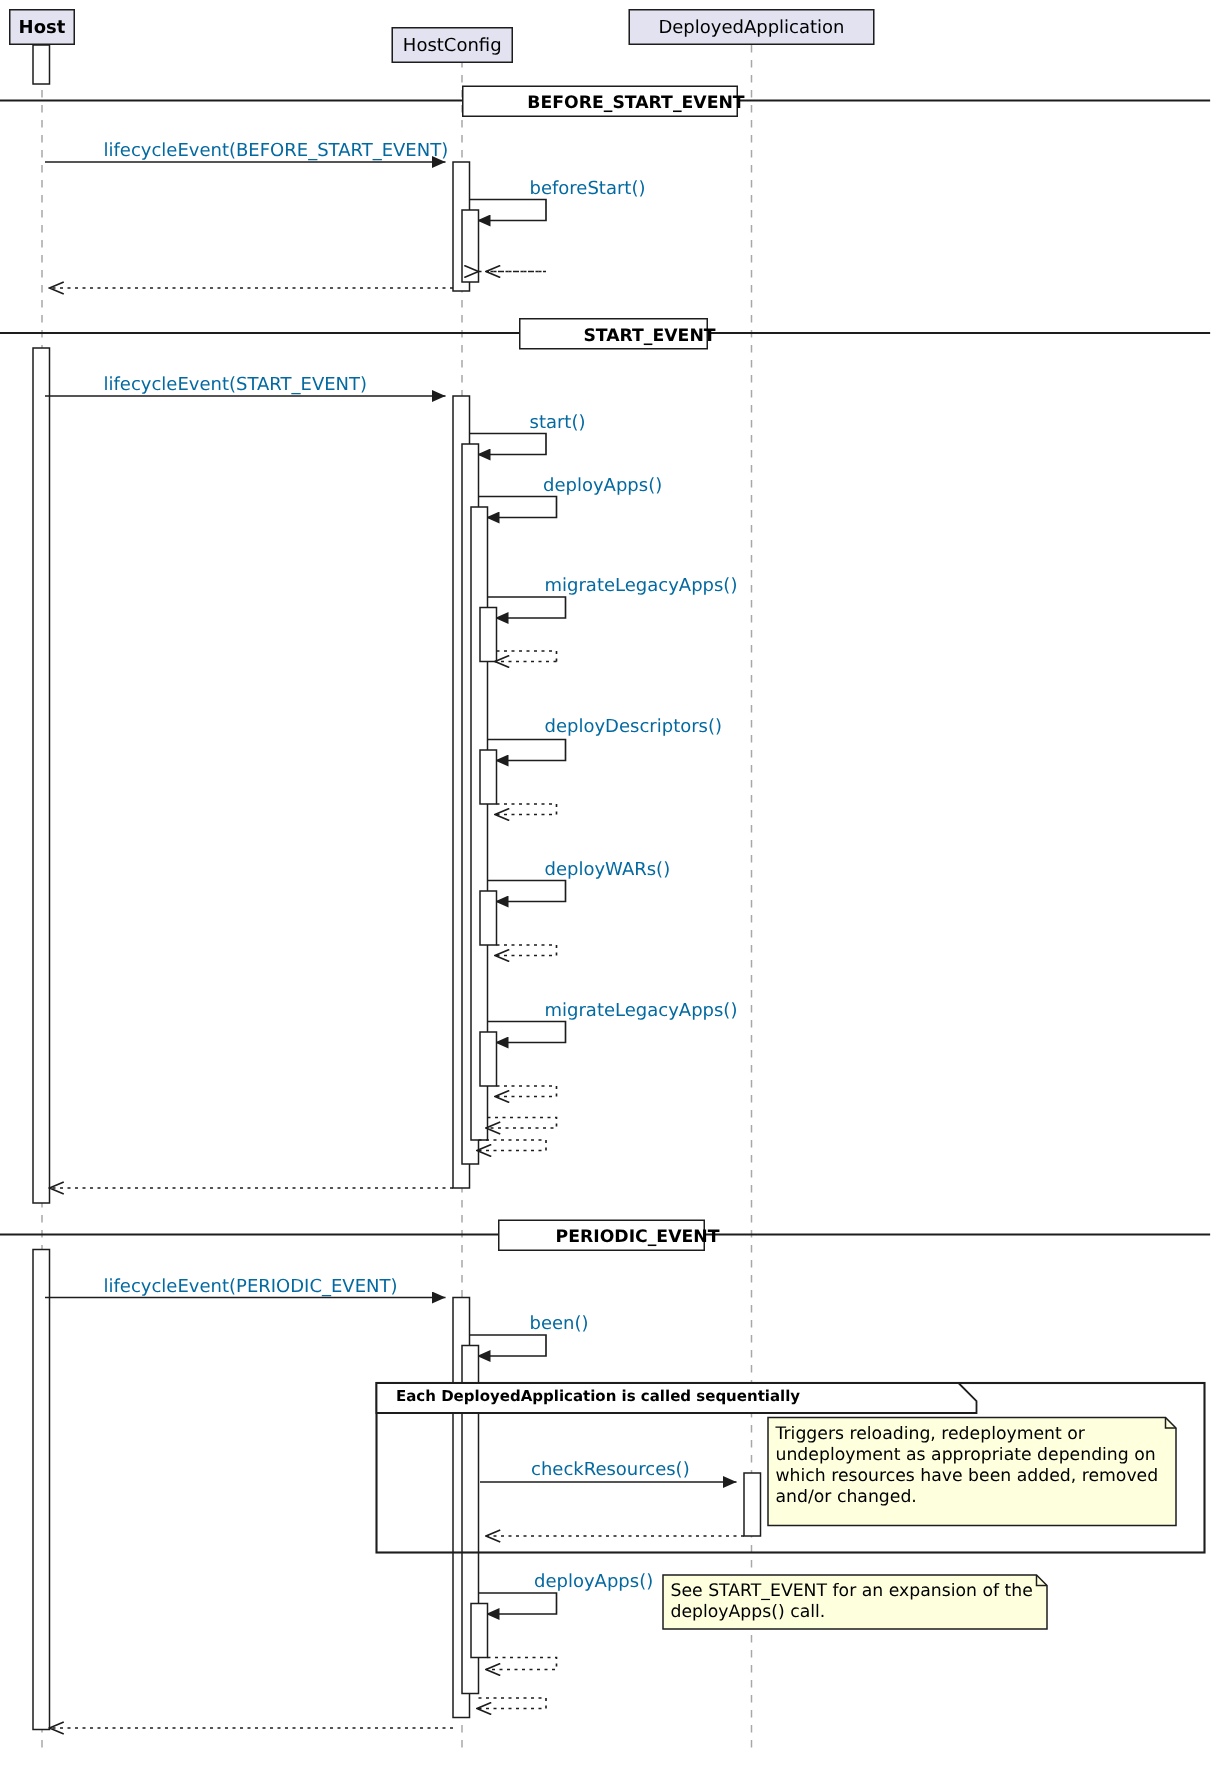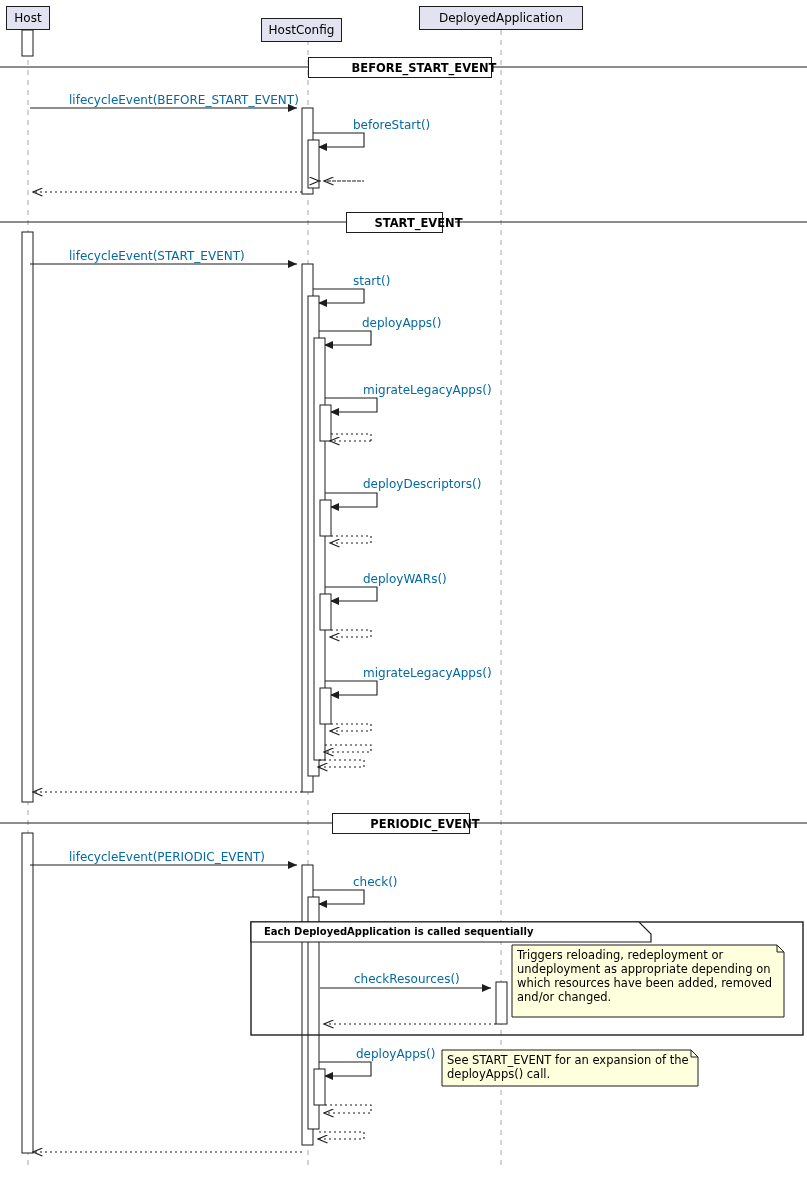--- a/index.html
+++ b/index.html
@@ -174,51 +174,51 @@
 
     <rect x="251" y="922" width="552" height="113" fill="none" stroke="#1D1D1D" stroke-width="1.4"></rect>
     <path d="M251,922 L639,922 L651,934 L651,942 L251,942 Z" fill="#FFFFFF" stroke="#1D1D1D" stroke-width="1.2"></path>
 
     <path d="M512,945 L777,945 L784,952 L784,1017 L512,1017 Z" fill="#FEFFDD" stroke="#1D1D1D" stroke-width="1"></path>
     <path d="M777,945 L777,952 L784,952" fill="none" stroke="#1D1D1D" stroke-width="1"></path>
     <path d="M442,1050 L691,1050 L698,1057 L698,1086 L442,1086 Z" fill="#FEFFDD" stroke="#1D1D1D" stroke-width="1"></path>
     <path d="M691,1050 L691,1057 L698,1057" fill="none" stroke="#1D1D1D" stroke-width="1"></path>
   </svg>
 
-  <div class="participant-box" style="left:6px; top:6px; width:44px;">
+  <div class="participant-box" style="left:6px; top:6px; width:44px;font-weight:bold;">
     <span>Host</span>
   </div>
   <div class="participant-box" style="left:261px; top:18px; width:81px;justify-content:center;">
     <span>HostConfig</span>
   </div>
   <div class="participant-box" style="left:419px; top:6px; width:164px;">
     <span>DeployedApplication</span>
   </div>
 
   <div class="group-label" style="left:308px; top:57px; width:184px;">
     <span>BEFORE_START_EVENT</span>
   </div>
-  <div class="group-label" style="left:346px; top:212px; width:97px;">
+  <div class="group-label" style="left:346px; top:212px; width:126px;">
     <span>START_EVENT</span>
   </div>
   <div class="group-label" style="left:332px; top:813px; width:138px;">
     <span>PERIODIC_EVENT</span>
   </div>
 
   <div class="msg-label" style="left:37px; top:93px;">lifecycleEvent(BEFORE_START_EVENT)</div>
   <div class="msg-label" style="left:321px; top:118px;">beforeStart()</div>
   <div class="msg-label" style="left:37px; top:249px;">lifecycleEvent(START_EVENT)</div>
   <div class="msg-label" style="left:321px; top:274px;">start()</div>
   <div class="msg-label" style="left:330px; top:316px;">deployApps()</div>
   <div class="msg-label" style="left:331px; top:383px;">migrateLegacyApps()</div>
   <div class="msg-label" style="left:331px; top:477px;">deployDescriptors()</div>
   <div class="msg-label" style="left:331px; top:572px;">deployWARs()</div>
   <div class="msg-label" style="left:331px; top:666px;">migrateLegacyApps()</div>
   <div class="msg-label" style="left:37px; top:850px;">lifecycleEvent(PERIODIC_EVENT)</div>
-  <div class="msg-label" style="left:321px; top:875px;">check()</div>
+  <div class="msg-label" style="left:321px; top:875px;">been()</div>
   <div class="msg-label" style="left:322px; top:972px;">checkResources()</div>
   <div class="msg-label" style="left:324px; top:1047px;">deployApps()</div>
 
   <div class="frame-title" style="left:264px; top:926px;">Each DeployedApplication is called sequentially</div>
 
   <div class="note" style="left:442px; top:1050px; width:256px; height:36px; background:transparent; border:none;">See START_EVENT for an expansion of the deployApps() call.</div>
   <div class="note" style="left:512px; top:945px; width:272px; height:72px; background:transparent; border:none;">Triggers reloading, redeployment or undeployment as appropriate depending on which resources have been added, removed and/or changed.</div>
 
 </div>
 

